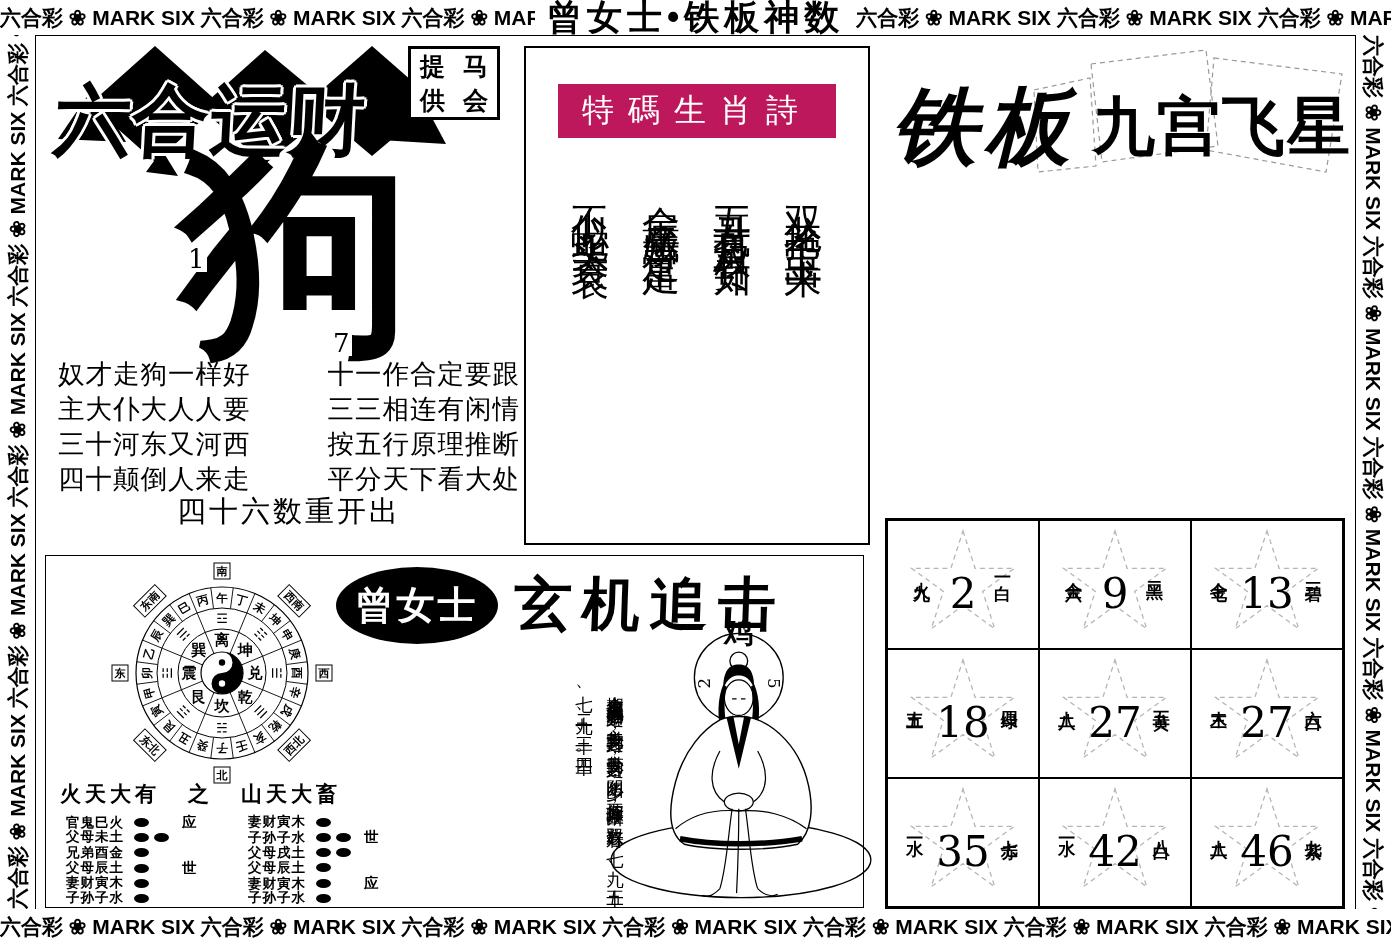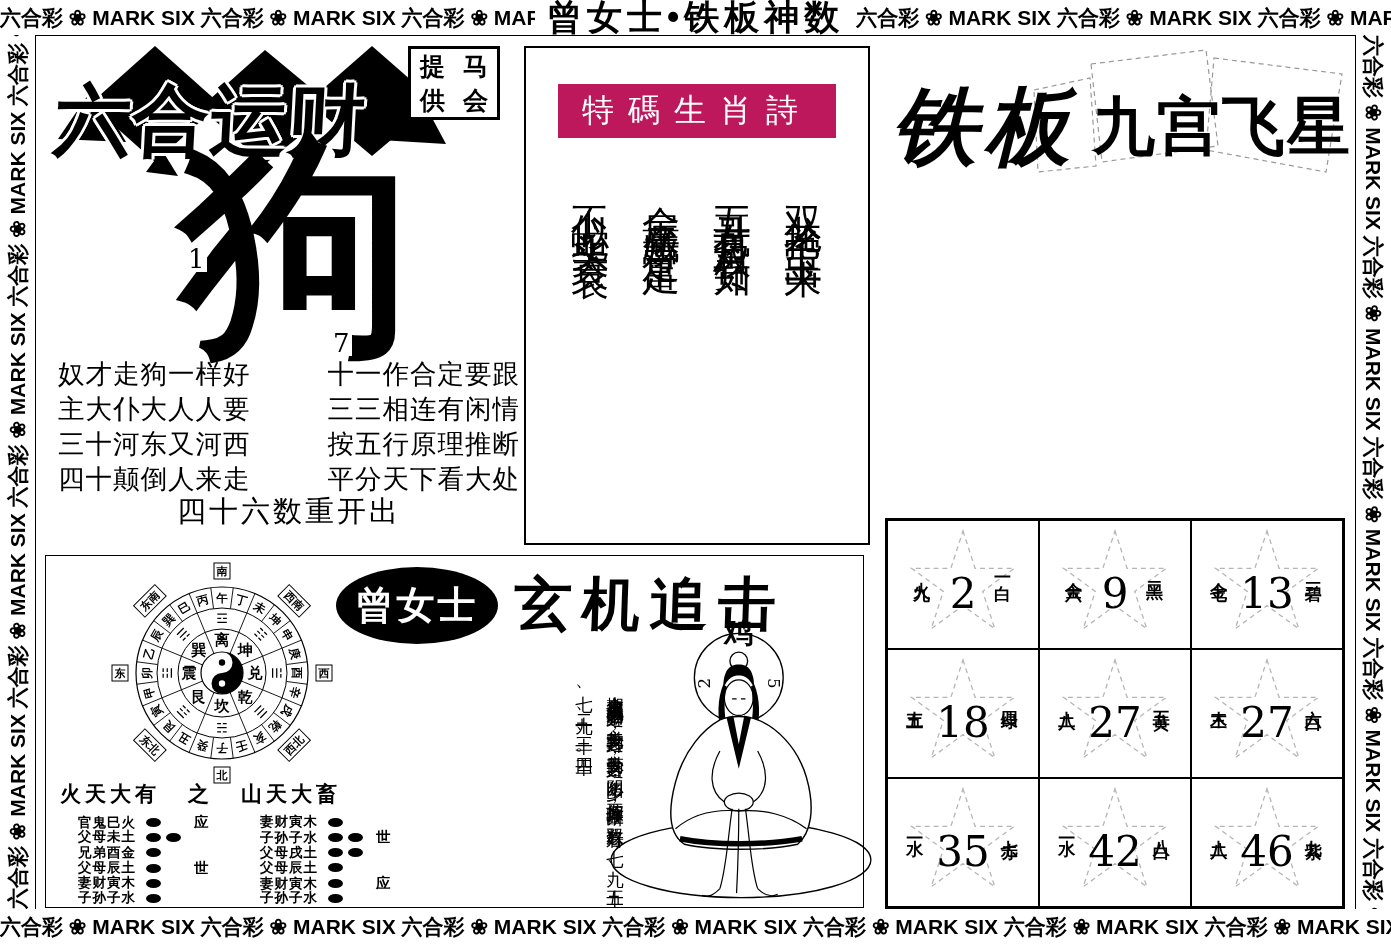--- a/index.html
+++ b/index.html
@@ -62,21 +62,21 @@
   .gstar{position:absolute;left:50%;top:50%;width:118px;height:116px;transform:translate(-50%,-50%)}
   .wx,.gsl{writing-mode:vertical-rl;font-size:17px;font-weight:bold;letter-spacing:3px;
       transform:translateY(-14px);z-index:1}
   .gnum{font-size:42px;min-width:40px;text-align:center;transform:translateY(9px);z-index:1}
 
   
   .bottombox{left:45px;top:555px;width:817px;height:351px;border:1.5px solid #000;background:#fff}
   .compass{position:absolute;left:26px;top:3px}
   .hextitle{position:absolute;left:14px;top:224px;width:328px;display:flex;justify-content:flex-start;
       gap:28px;font-size:21px;font-weight:bold;letter-spacing:4px}
-  .hexarea{position:absolute;left:32px;top:257px;display:flex;gap:42px}
+  .hexarea{position:absolute;left:20px;top:257px;display:flex;gap:42px}
   .hexrow{display:grid;grid-template-columns:68px 48px 24px;align-items:center;height:15.3px;
       font-size:13.5px;font-weight:bold}
   .hlabel{letter-spacing:1px}
   .dots{display:flex;gap:5px;align-items:center}
   .dots::before{content:"";width:15px;height:9px;background:#000;border-radius:50%;display:inline-block}
   .dots[data-line="yin"]::after{content:"";width:15px;height:9px;background:#000;border-radius:50%;display:inline-block}
   .hmark{font-size:14.5px}
   .trackhead{position:absolute;left:290px;top:10px;display:flex;align-items:flex-end;gap:16px}
   .badge{width:162px;height:77px;background:#000;border-radius:50%;color:#fff;display:flex;
       align-items:center;justify-content:center;font-size:38px;font-weight:900;letter-spacing:3px;flex:0 0 auto}

